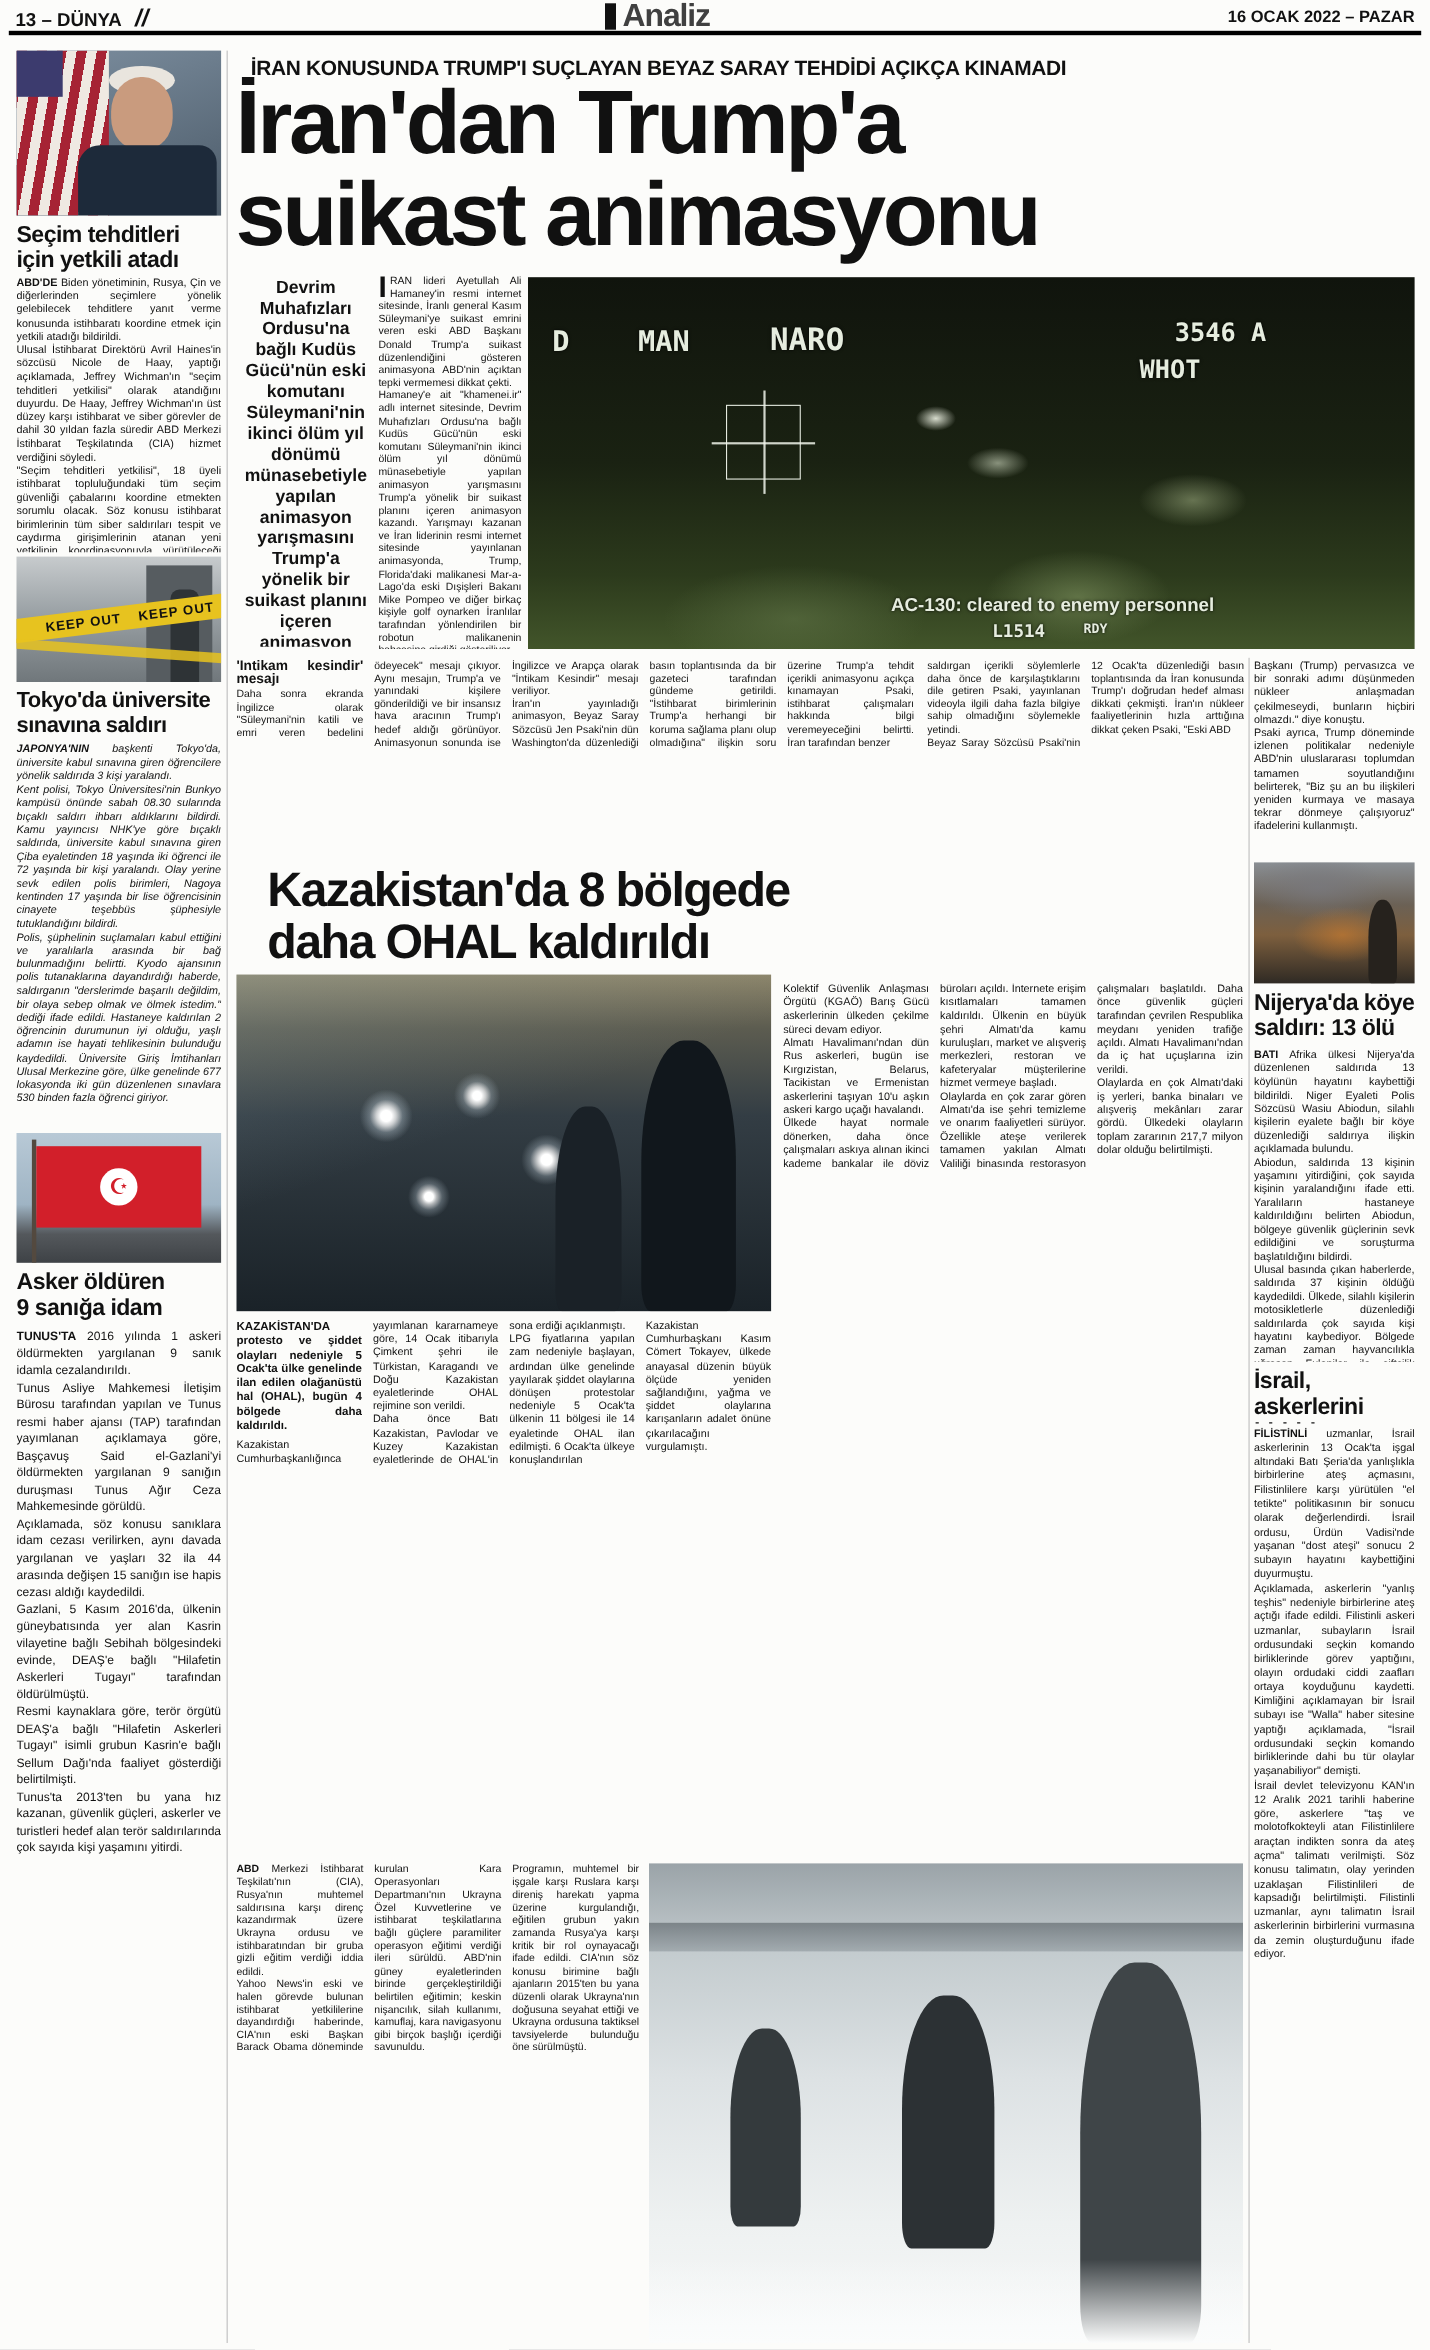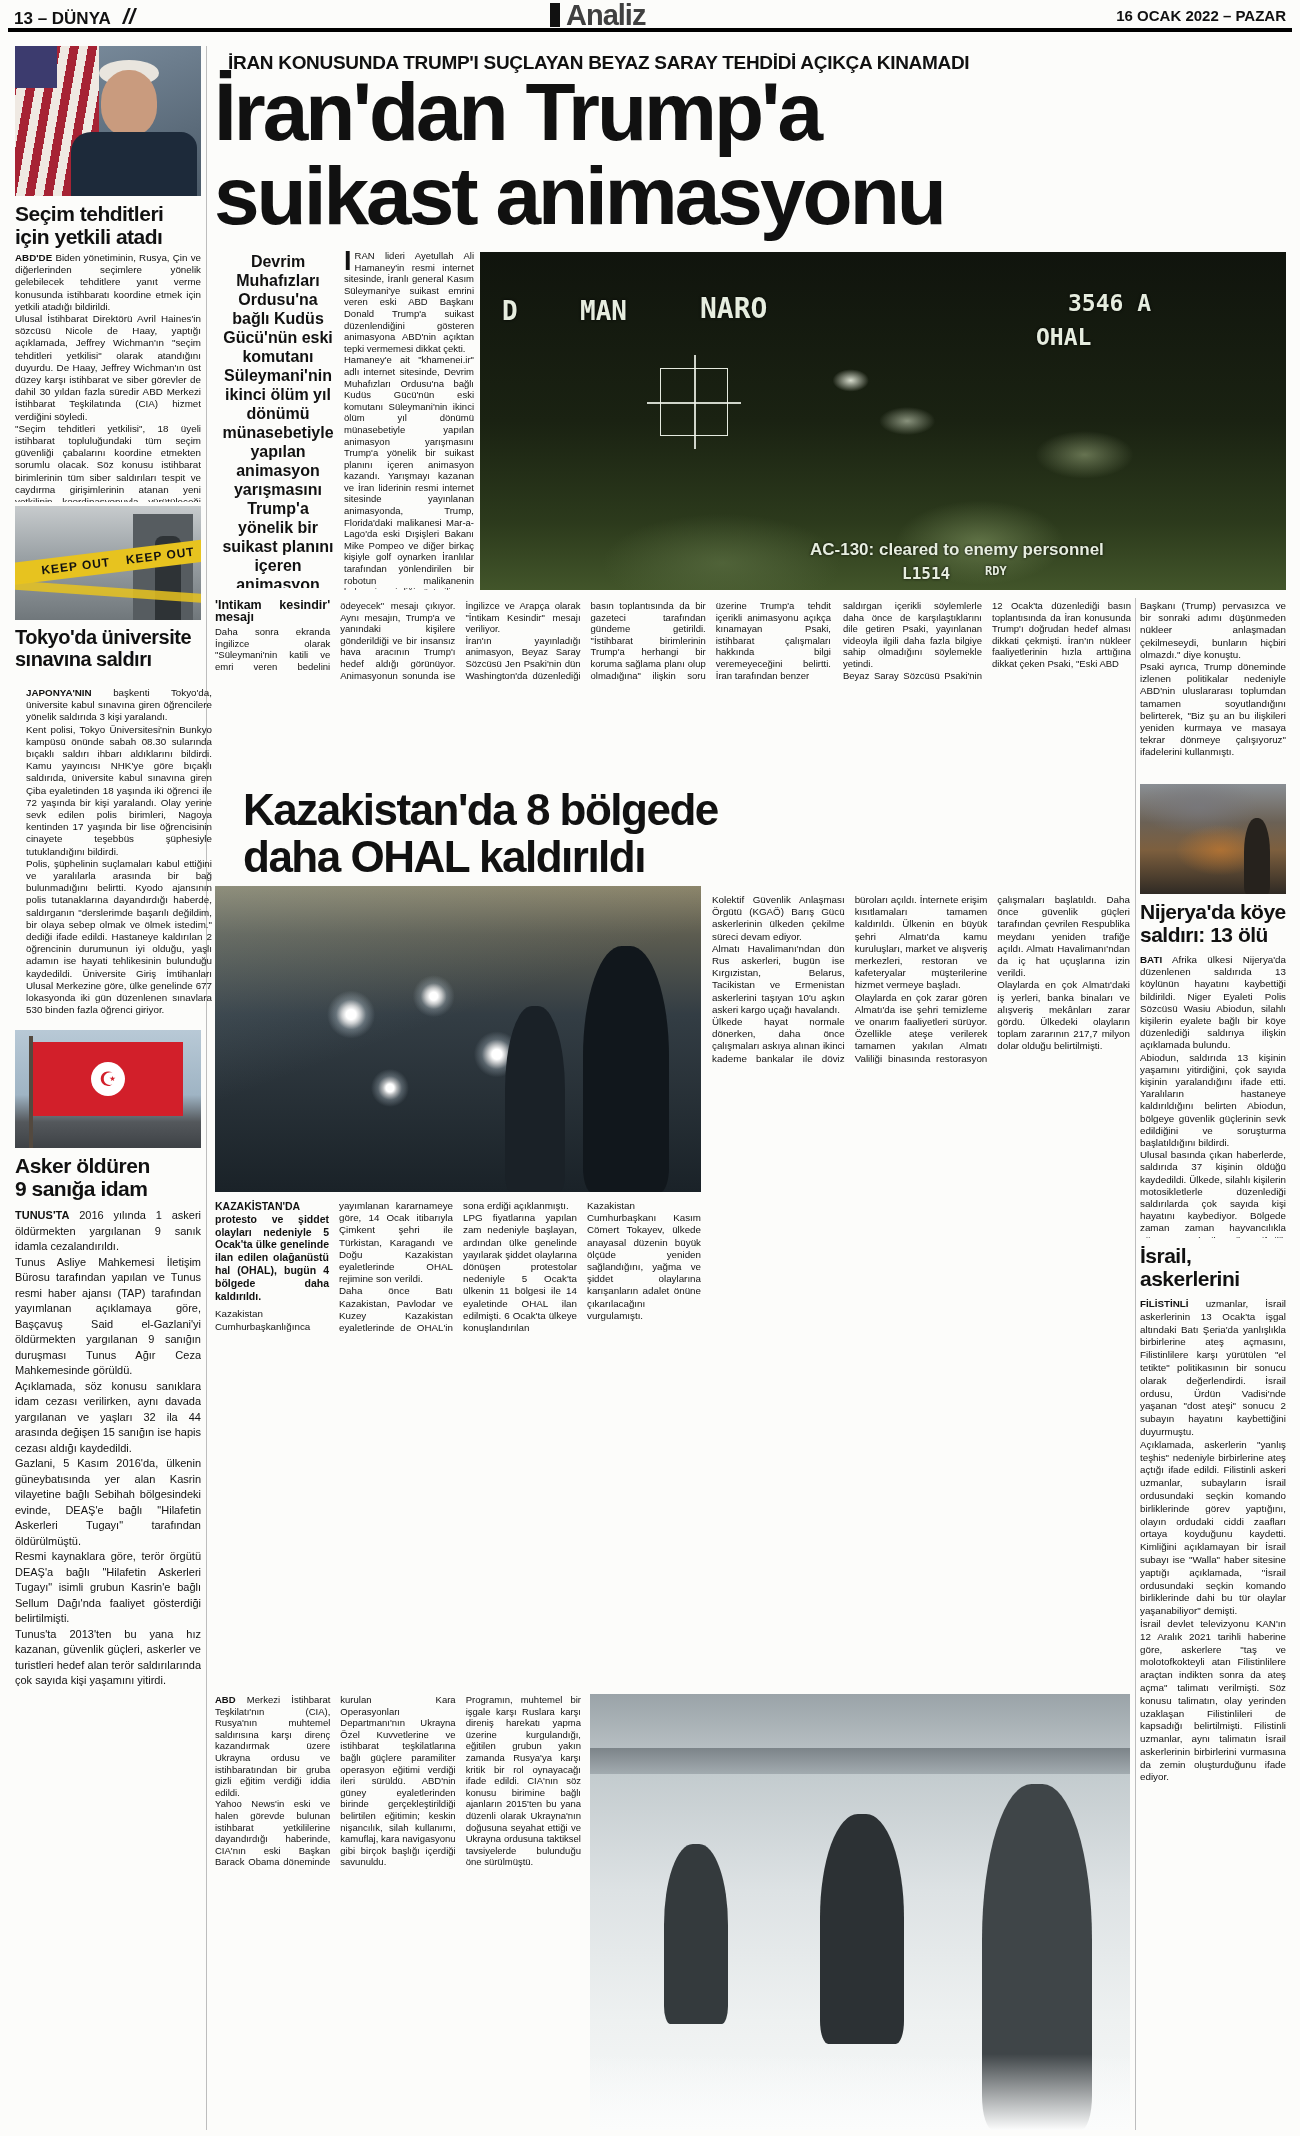--- a/index.html
+++ b/index.html
@@ -79,21 +79,21 @@
                 display:flex;gap:16px;align-items:center;justify-content:center;color:#111;font-weight:800;font-size:12px;letter-spacing:1px;">
       <span>KEEP OUT</span>
       <span>KEEP OUT</span>
     </div>
     <div style="position:absolute;left:-12px;top:82px;width:230px;height:9px;background:#e7c31f;opacity:.85;transform:rotate(4deg);"></div>
   </div>
 
   <div class="abs pre rail-h" style="left:15px;top:626px;width:186px;height:48px;font-size:20px;line-height:22px;">Tokyo'da üniversite
 sınavına saldırı</div>
 
-  <p class="abs rail-s jt" style="left:15px;top:676px;width:186px;height:350px;margin:11px;"><b class="lead">JAPONYA'NIN</b>
+  <p class="abs rail-s jt" style="left:15px;top:676px;width:186px;height:350px;margin:0;font-style:italic;"><b class="lead">JAPONYA'NIN</b>
     <span class="pre">başkenti Tokyo'da, üniversite kabul sınavına giren öğrencilere yönelik saldırıda 3 kişi yaralandı.
 Kent polisi, Tokyo Üniversitesi'nin Bunkyo kampüsü önünde sabah 08.30 sularında bıçaklı saldırı ihbarı aldıklarını bildirdi. Kamu yayıncısı NHK'ye göre bıçaklı saldırıda, üniversite kabul sınavına giren Çiba eyaletinden 18 yaşında iki öğrenci ile 72 yaşında bir kişi yaralandı. Olay yerine sevk edilen polis birimleri, Nagoya kentinden 17 yaşında bir lise öğrencisinin cinayete teşebbüs şüphesiyle tutuklandığını bildirdi.
 Polis, şüphelinin suçlamaları kabul ettiğini ve yaralılarla arasında bir bağ bulunmadığını belirtti. Kyodo ajansının polis tutanaklarına dayandırdığı haberde, saldırganın "derslerimde başarılı değildim, bir olaya sebep olmak ve ölmek istedim." dediği ifade edildi. Hastaneye kaldırılan 2 öğrencinin durumunun iyi olduğu, yaşlı adamın ise hayati tehlikesinin bulunduğu kaydedildi. Üniversite Giriş İmtihanları Ulusal Merkezine göre, ülke genelinde 677 lokasyonda iki gün düzenlenen sınavlara 530 binden fazla öğrenci giriyor.</span></p>
 
   <div class="photo" style="left:15px;top:1030px;width:186px;height:118px;background:linear-gradient(180deg,#b8c9d6 0%,#9fb4c4 55%,#54585c 78%,#3e4246 100%);">
     <div style="position:absolute;left:14px;top:6px;width:4px;height:112px;background:#53493f;"></div>
     <div style="position:absolute;left:18px;top:12px;width:150px;height:74px;background:#d21f2a;">
       <div style="position:absolute;left:58px;top:20px;width:34px;height:34px;background:#fff;border-radius:50%;display:flex;align-items:center;justify-content:center;">
         <span style="color:#d21f2a;font-size:20px;line-height:20px;">☪</span>
       </div>
@@ -127,21 +127,21 @@
          radial-gradient(26px 16px at 46% 38%, rgba(235,240,225,.9), transparent 70%),
          radial-gradient(40px 20px at 53% 50%, rgba(210,220,195,.6), transparent 70%),
          radial-gradient(70px 34px at 75% 60%, rgba(160,175,130,.55), transparent 70%),
          radial-gradient(120px 60px at 62% 86%, rgba(120,140,90,.65), transparent 70%),
          radial-gradient(170px 70px at 30% 92%, rgba(95,115,70,.6), transparent 70%),
          linear-gradient(180deg,#10140d 0%,#1a2212 50%,#2c3a1c 80%,#42552a 100%);">
     <span class="ov" style="left:22px;top:44px;font-size:26px;">D</span>
     <span class="ov" style="left:100px;top:44px;font-size:26px;">MAN</span>
     <span class="ov" style="left:220px;top:40px;font-size:28px;">NARO</span>
     <span class="ov" style="left:588px;top:38px;font-size:23px;">3546 A</span>
-    <span class="ov" style="left:556px;top:72px;font-size:23px;">OHAL</span>
+    <span class="ov" style="left:556px;top:72px;font-size:23px;">WHOT</span>
     <div class="crosshair" style="left:180px;top:116px;width:66px;height:66px;"></div>
     <span class="ov" style="left:330px;top:288px;font-size:17px;font-family:'Liberation Sans',sans-serif;font-weight:700;">AC-130: cleared to enemy personnel</span>
     <span class="ov" style="left:422px;top:312px;font-size:16px;">L1514</span>
     <span class="ov" style="left:505px;top:312px;font-size:12px;">RDY</span>
   </div>
 
   <div class="abs cols5 body-s jt" style="left:215px;top:600px;width:616px;height:184px;">
     <h4 class="subhead4">'İntikam kesindir' mesajı</h4>
     <div class="pre">Daha sonra ekranda İngilizce olarak "Süleymani'nin katili ve emri veren bedelini ödeyecek" mesajı çıkıyor. Aynı mesajın, Trump'a ve yanındaki kişilere gönderildiği ve bir insansız hava aracının Trump'ı hedef aldığı görünüyor. Animasyonun sonunda ise İngilizce ve Arapça olarak "İntikam Kesindir" mesajı veriliyor.
 İran'ın yayınladığı animasyon, Beyaz Saray Sözcüsü Jen Psaki'nin dün Washington'da düzenlediği basın toplantısında da bir gazeteci tarafından gündeme getirildi. "İstihbarat birimlerinin Trump'a herhangi bir koruma sağlama planı olup olmadığına" ilişkin soru üzerine Trump'a tehdit içerikli animasyonu açıkça kınamayan Psaki, istihbarat çalışmaları hakkında bilgi veremeyeceğini belirtti. İran tarafından benzer</div>

